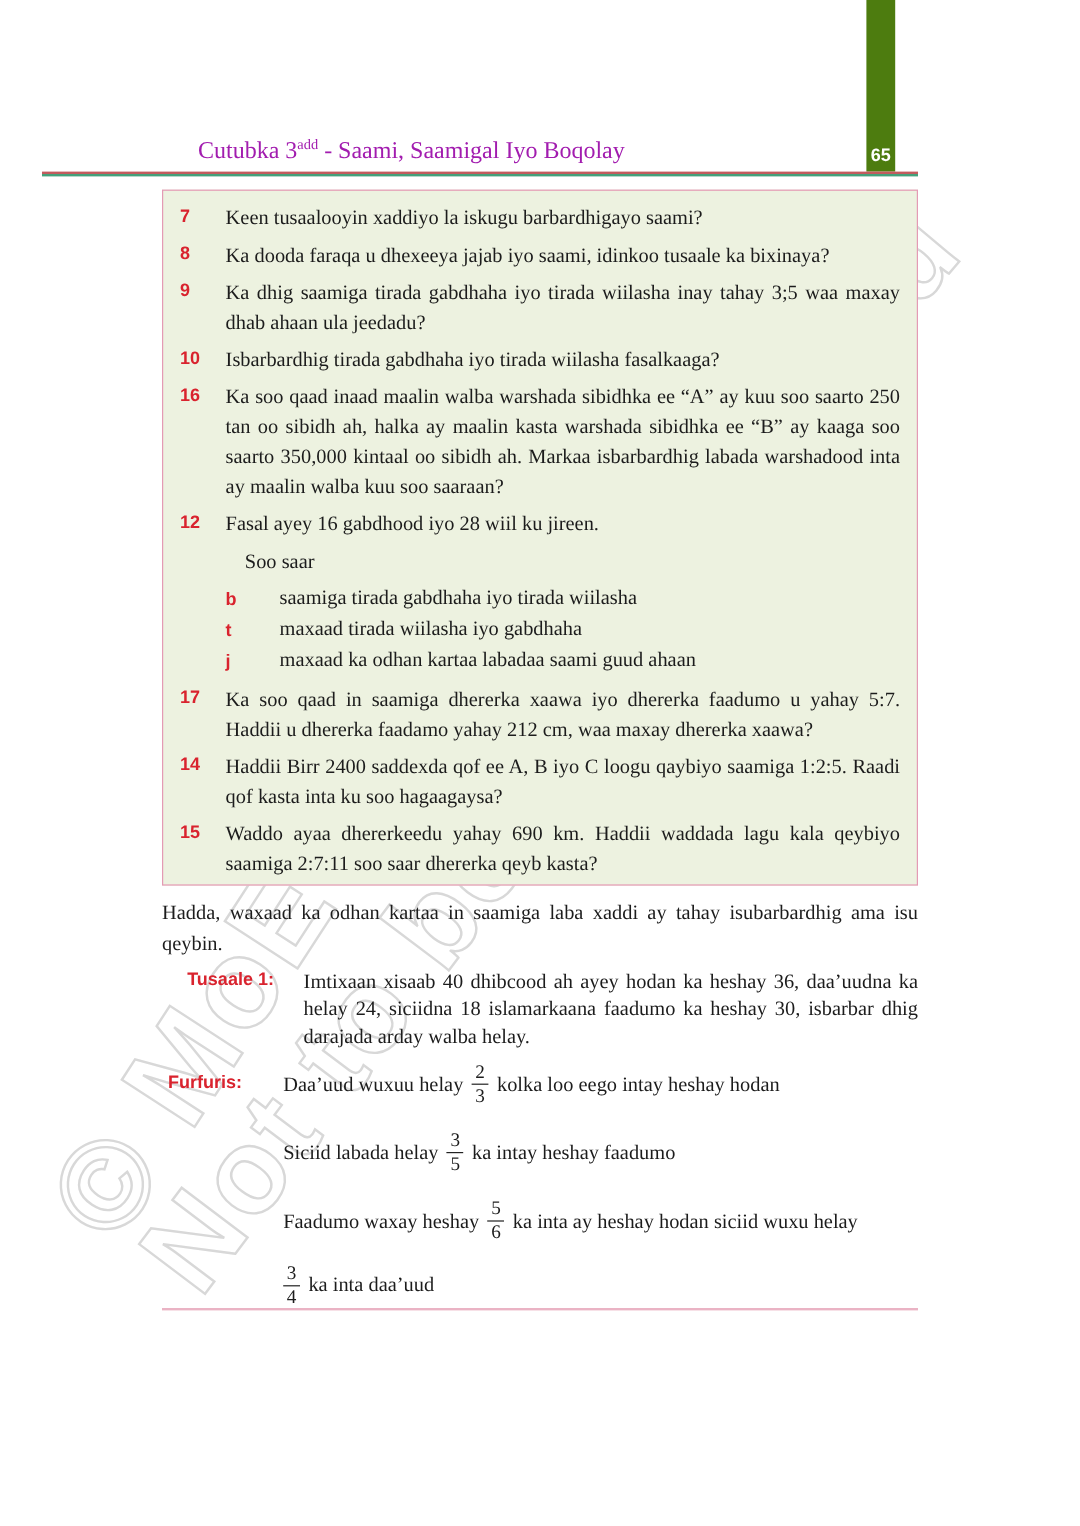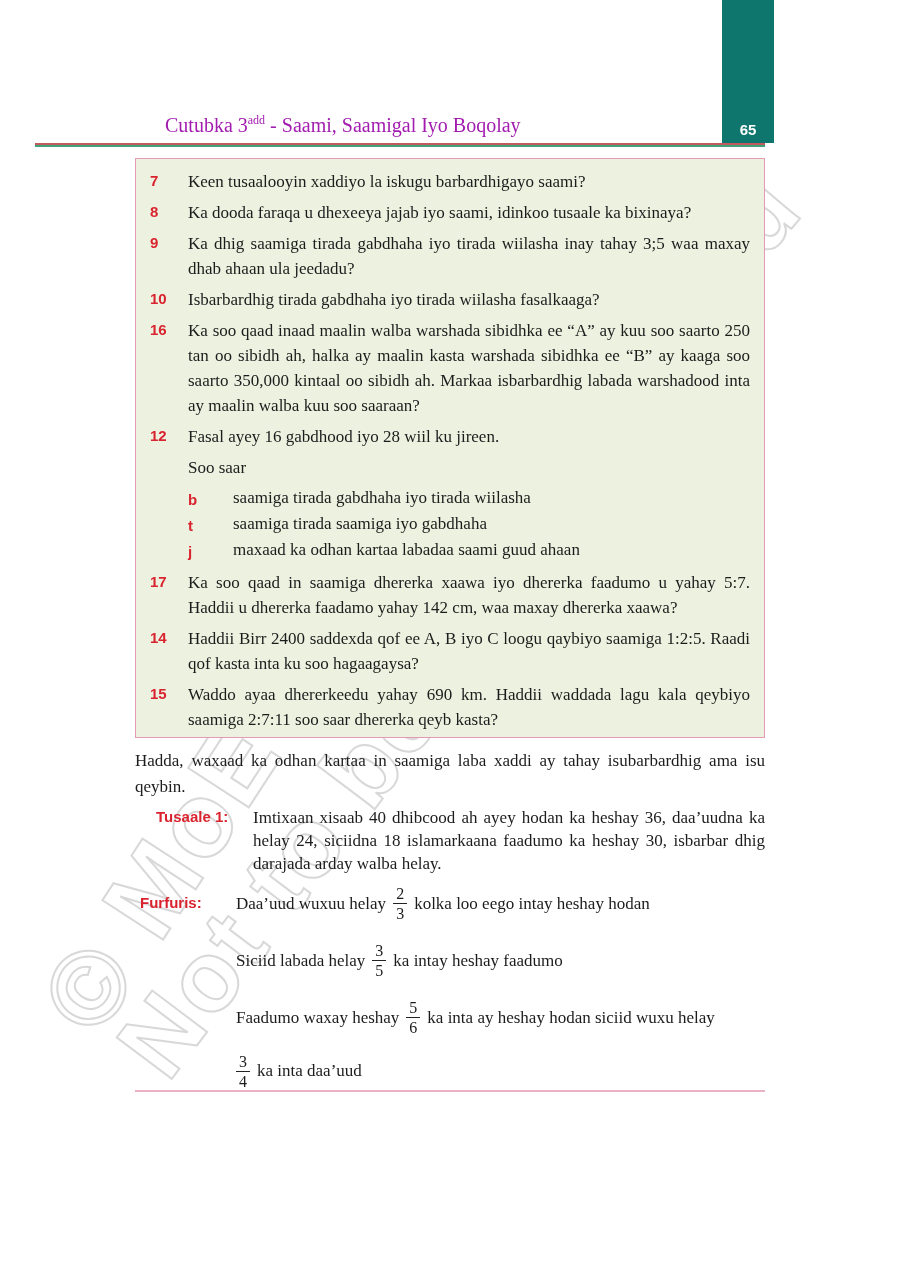--- a/index.html
+++ b/index.html
@@ -22,22 +22,22 @@
     letter-spacing:3px;
     z-index:1;
     white-space:nowrap;
     pointer-events:none;
   }
   #wm-moe{left:118px;top:933px;font-size:105px;transform:rotate(-57deg);}
   #wm-not{left:186px;top:983px;font-size:100px;transform:rotate(-53deg);}
   #wm-ed{left:745px;top:205px;font-size:100px;transform:rotate(-50deg);}
   
   .teal-block{
-    position:absolute;left:722px;top:0;width:52px;height:143px;
-    background:#0f766e;z-index:2;
+    position:absolute;left:722px;top:0;width:24px;height:143px;
+    background:#4d7c0f;z-index:2;
   }
   .page-number{
     position:absolute;bottom:5px;left:0;width:100%;
     text-align:center;color:#ffffff;
     font-family:"Liberation Sans", sans-serif;
     font-weight:bold;font-size:15px;
   }
   .header-title{
     position:absolute;top:113px;left:165px;width:660px;
     text-align:left;font-size:20px;color:#a21caf;z-index:2;
@@ -57,21 +57,21 @@
   .q-row{display:flex;margin-bottom:6px;}
   .q-num{
     width:52px;box-sizing:border-box;padding-left:14px;padding-top:3px;
     font-family:"Liberation Sans", sans-serif;
     font-weight:bold;font-size:15px;color:#d9232e;flex-shrink:0;
   }
   .q-body{
     flex:1;padding-right:14px;font-size:17px;line-height:25px;
     text-align:justify;
   }
-  .q-subheading{margin:6px 0;}
+  .q-subheading{margin:6px 16px;}
   .q-subitem{display:flex;line-height:24px;text-align:left;}
   .q-letter{
     width:45px;flex-shrink:0;padding-top:2px;
     font-family:"Liberation Sans", sans-serif;
     font-weight:bold;font-size:15px;color:#d9232e;
   }
   
   .para{
     position:absolute;left:135px;top:748px;width:630px;
     font-size:17px;line-height:26px;text-align:justify;z-index:2;
@@ -147,32 +147,32 @@
       <div class="q-num">12</div>
       <div class="q-body">
         <div>Fasal ayey 16 gabdhood iyo 28 wiil ku jireen.</div>
         <div class="q-subheading">Soo saar</div>
         <div class="q-subitem">
           <span class="q-letter">b</span>
           <span>saamiga tirada gabdhaha  iyo tirada wiilasha</span>
         </div>
         <div class="q-subitem">
           <span class="q-letter">t</span>
-          <span>saamiga tirada saamiga iyo gabdhaha</span>
+          <span>maxaad tirada wiilasha iyo gabdhaha</span>
         </div>
         <div class="q-subitem">
           <span class="q-letter">j</span>
           <span>maxaad ka odhan kartaa labadaa saami guud ahaan</span>
         </div>
       </div>
     </div>
 
     <div class="q-row">
       <div class="q-num">17</div>
-      <div class="q-body">Ka soo qaad in saamiga dhererka xaawa iyo dhererka faadumo u yahay 5:7. Haddii u dhererka faadamo yahay 142 cm, waa maxay dhererka xaawa?</div>
+      <div class="q-body">Ka soo qaad in saamiga dhererka xaawa iyo dhererka faadumo u yahay 5:7. Haddii u dhererka faadamo yahay 212 cm, waa maxay dhererka xaawa?</div>
     </div>
 
     <div class="q-row">
       <div class="q-num">14</div>
       <div class="q-body">Haddii Birr 2400 saddexda qof ee A, B iyo C loogu qaybiyo saamiga 1:2:5. Raadi qof kasta inta ku soo hagaagaysa?</div>
     </div>
 
     <div class="q-row">
       <div class="q-num">15</div>
       <div class="q-body">Waddo ayaa dhererkeedu yahay 690 km.  Haddii waddada lagu kala qeybiyo saamiga 2:7:11 soo saar dhererka qeyb kasta?</div>

